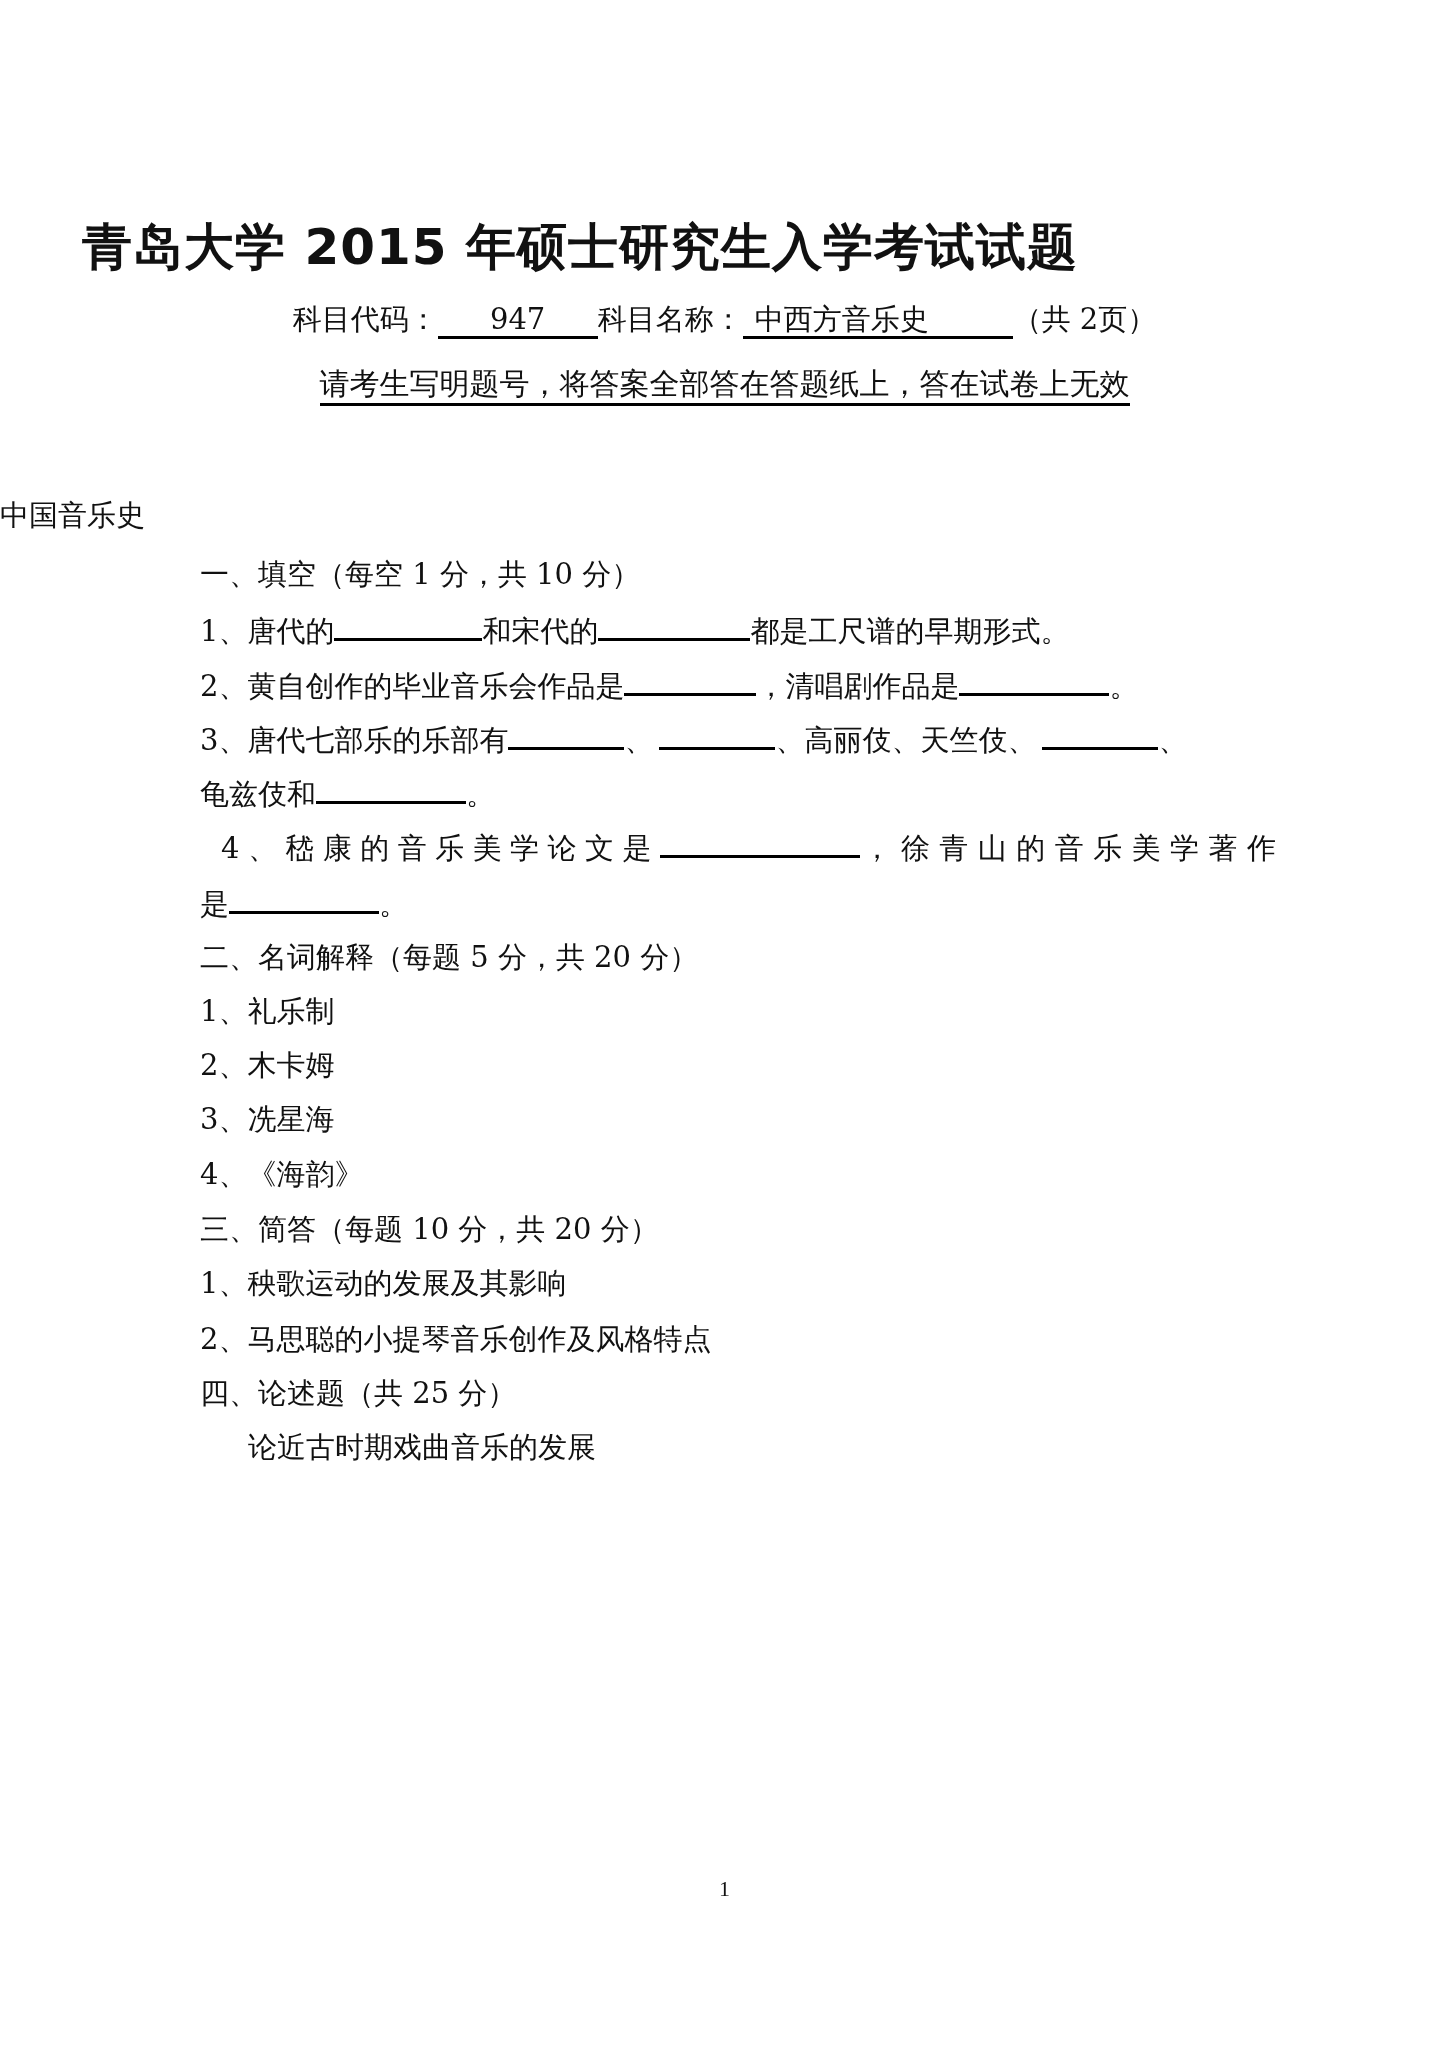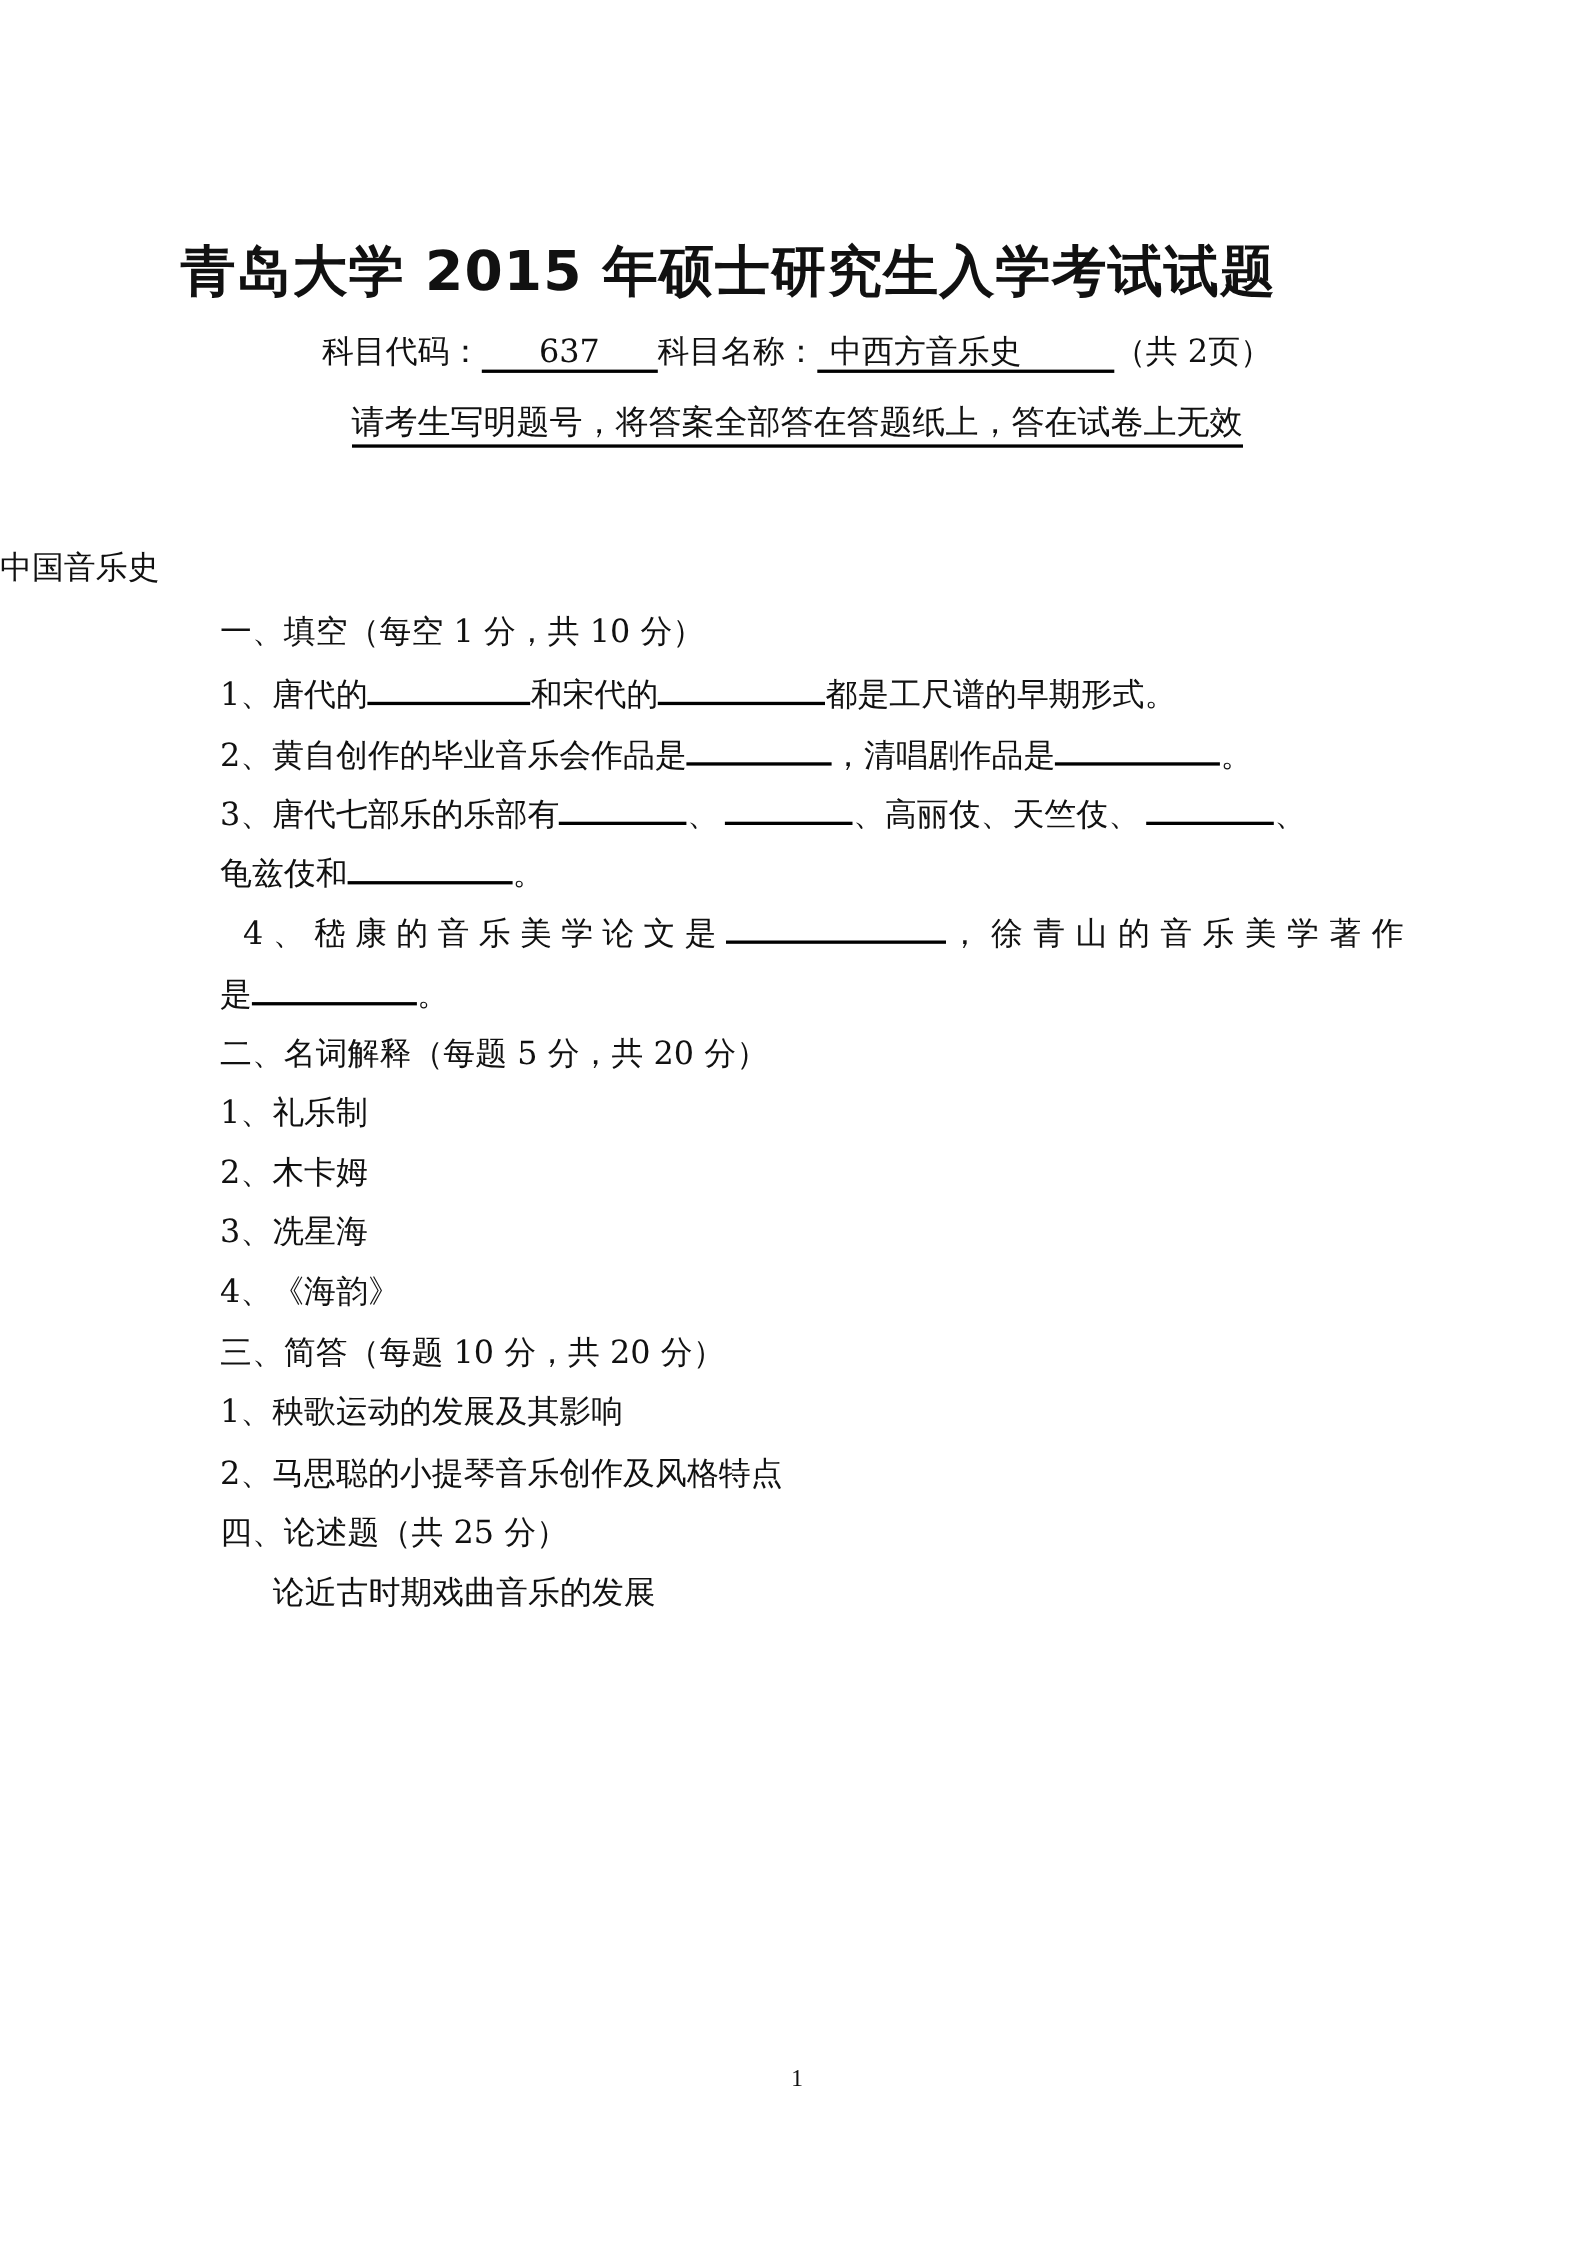--- a/index.html
+++ b/index.html
@@ -1,35 +1,35 @@
 <!DOCTYPE html>
 <html><head>
 <meta charset="utf-8">
 <style>
   html, body { margin:0; padding:0; background:#ffffff; }
   body { width:1449px; height:2048px; position:relative; overflow:hidden; color:#111; font-family:"DejaVu Serif","Liberation Serif",serif; }
   .abs { position:absolute; white-space:nowrap; }
-  .title { left:0; width:1160px; top:214px; text-align:right; font-family:"DejaVu Sans","Liberation Sans",sans-serif; font-weight:bold; font-size:50px; letter-spacing:1px; }
+  .title { left:0; width:1160px; top:214px; text-align:center; font-family:"DejaVu Sans","Liberation Sans",sans-serif; font-weight:bold; font-size:50px; letter-spacing:1px; }
   .subject { left:0; width:1449px; top:300px; text-align:center; font-size:29px; }
   .blank-fill { display:inline-block; border-bottom:3px solid #000; text-align:center; line-height:1.1; }
   .instr { left:0; width:1449px; top:364px; text-align:center; font-size:30px; }
   .instr span { border-bottom:3px solid #000; padding-bottom:2px; }
   .section { left:0; width:1449px; top:496px; font-size:29px; }
   .line { left:200px; font-size:29px; line-height:40px; }
   .blank { display:inline-block; border-bottom:3px solid #000; height:28px; vertical-align:baseline; }
   .justify { width:1062px; text-align:justify; text-align-last:justify;margin-left:21px; }
   .pagenum { left:0; width:1449px; top:1876px; text-align:center; font-size:22px; font-family:"Liberation Serif",serif; }
 </style>
 </head>
 <body>
 
 <div class="abs title">青岛大学 2015 年硕士研究生入学考试试题</div>
 
 <div class="abs subject">
-  <span>科目代码：</span><span class="blank-fill" style="width:160px;">637</span><span>科目名称：</span><span class="blank-fill" style="width:270px;text-align:left;padding-left:12px;box-sizing:border-box;">中西方音乐史</span><span>（共 2页）</span>
+  <span>科目代码：</span><span class="blank-fill" style="width:160px;">947</span><span>科目名称：</span><span class="blank-fill" style="width:270px;text-align:left;padding-left:12px;box-sizing:border-box;">中西方音乐史</span><span>（共 2页）</span>
 </div>
 
 <div class="abs instr"><span>请考生写明题号，将答案全部答在答题纸上，答在试卷上无效</span></div>
 
 <div class="abs section">中国音乐史</div>
 
 <div class="abs line" style="top:554px;">一、填空（每空 1 分，共 10 分）</div>
 
 <div class="abs line" style="top:610px;">
   <span>1、唐代的</span><span class="blank" style="width:148px;"></span><span>和宋代的</span><span class="blank" style="width:152px;"></span><span>都是工尺谱的早期形式。</span>

